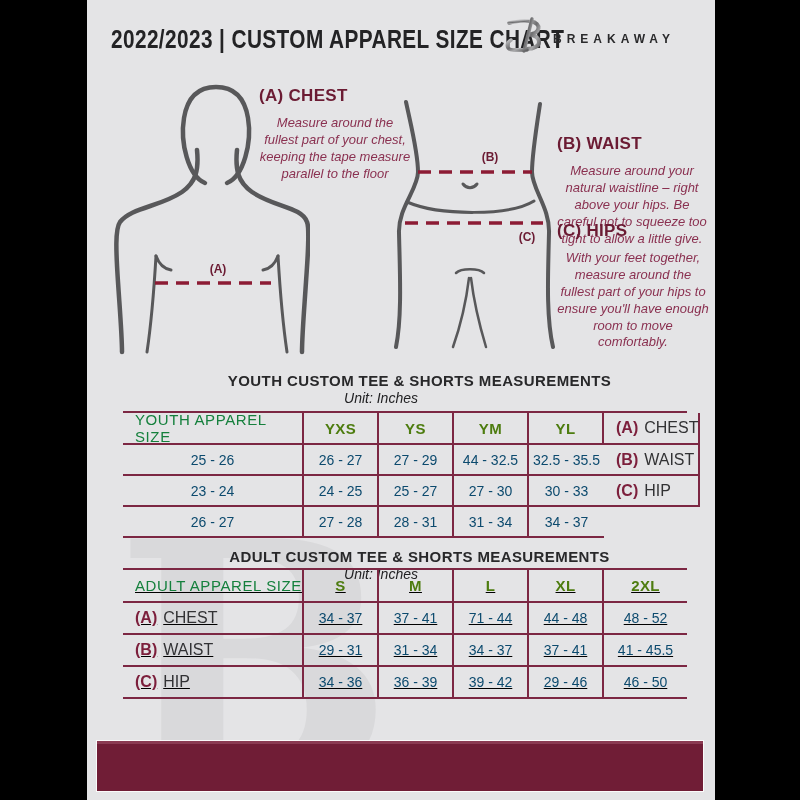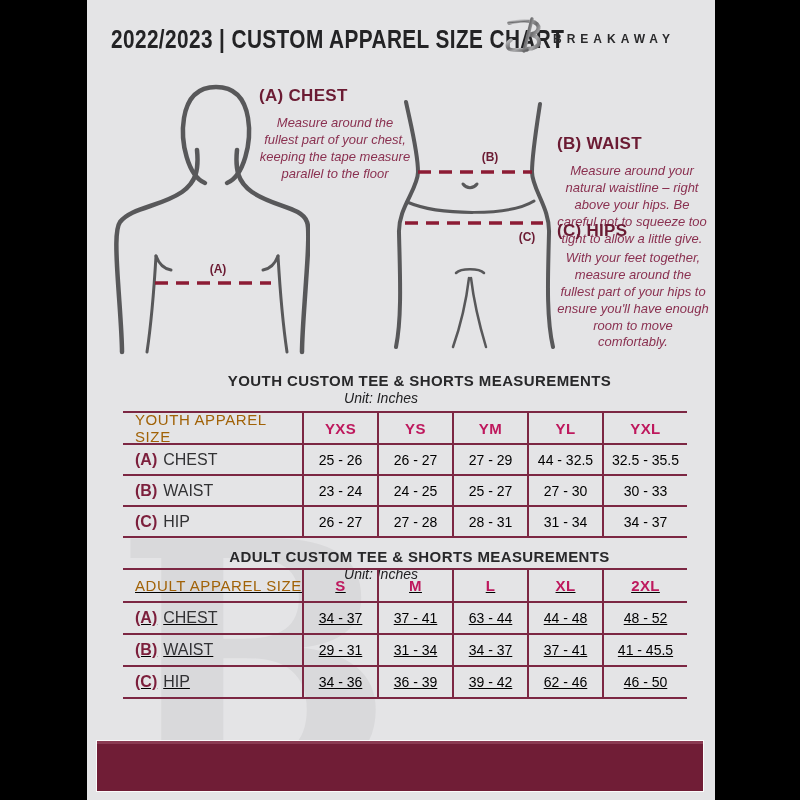--- a/index.html
+++ b/index.html
@@ -33,23 +33,23 @@
   .tbl-title{position:absolute;left:0;width:628px;text-align:center;font-size:15px;font-weight:bold;
     color:#28282a;letter-spacing:.4px;z-index:2;padding-left:37px;}
   .tbl-unit{position:absolute;left:0;width:588px;text-align:center;font-size:14px;font-style:italic;
     color:#222224;z-index:2;}
   .size-table{position:absolute;left:36px;width:564px;display:grid;
     grid-template-columns:181px 75px 75px 75px 75px 1fr;
     border-top:2px solid #7c2743;z-index:2;}
   .size-table>div{border-bottom:2px solid #7c2743;display:flex;align-items:center;justify-content:center;}
   .size-table>div:not(.lastcol){border-right:2px solid #7c2743;}
   .size-table .firstcol{justify-content:flex-start;padding-left:12px;}
-  .th-first{font-size:15px;color:#a16207;letter-spacing:.6px;}
-  .th{font-size:15px;font-weight:bold;color:#be185d;letter-spacing:.4px;text-align:center;}
-  .td{font-size:14px;color:#000000;}
+  .th-first{font-size:15px;color:#15803d;letter-spacing:.6px;}
+  .th{font-size:15px;font-weight:bold;color:#4d7c0f;letter-spacing:.4px;text-align:center;}
+  .td{font-size:14px;color:#0c4a6e;}
   .pfx{font-weight:bold;color:#7c1f3c;margin-right:6px;}
   .row-label{font-size:16px;color:#323234;}
 
   
   .footer-bar{position:absolute;left:10px;top:741px;width:606px;height:50px;z-index:3;
     background:linear-gradient(#8a3a52 0 3px,#701d36 3px);box-shadow:0 0 0 1px rgba(255,255,255,.8);}
 </style>
 </head>
 <body>
 
@@ -116,21 +116,20 @@
   </div>
 
   <div class="tbl-title" style="top:372px;">YOUTH CUSTOM TEE &amp; SHORTS MEASUREMENTS</div>
   <div class="tbl-unit" style="top:390px;">Unit: Inches</div>
   <div class="size-table" style="top:411px;grid-template-rows:32px 31px 31px 31px;">
     <div class="th-first firstcol">YOUTH APPAREL SIZE</div>
     <div class="th">YXS</div>
     <div class="th">YS</div>
     <div class="th">YM</div>
     <div class="th">YL</div>
-    <div class="th lastcol">YXL</div>
 
     <div class="row-label firstcol">
       <span class="pfx">(A)</span>
       <span>CHEST</span>
     </div>
     <div class="td">25 - 26</div>
     <div class="td">26 - 27</div>
     <div class="td">27 - 29</div>
     <div class="td">44 - 32.5</div>
     <div class="td lastcol">32.5 - 35.5</div>
@@ -165,39 +164,39 @@
     <div class="th">L</div>
     <div class="th">XL</div>
     <div class="th lastcol">2XL</div>
 
     <div class="row-label firstcol">
       <span class="pfx">(A)</span>
       <span>CHEST</span>
     </div>
     <div class="td">34 - 37</div>
     <div class="td">37 - 41</div>
-    <div class="td">63 - 44</div>
+    <div class="td">71 - 44</div>
     <div class="td">44 - 48</div>
     <div class="td lastcol">48 - 52</div>
 
     <div class="row-label firstcol">
       <span class="pfx">(B)</span>
       <span>WAIST</span>
     </div>
     <div class="td">29 - 31</div>
     <div class="td">31 - 34</div>
     <div class="td">34 - 37</div>
     <div class="td">37 - 41</div>
     <div class="td lastcol">41 - 45.5</div>
 
     <div class="row-label firstcol">
       <span class="pfx">(C)</span>
       <span>HIP</span>
     </div>
     <div class="td">34 - 36</div>
     <div class="td">36 - 39</div>
     <div class="td">39 - 42</div>
-    <div class="td">62 - 46</div>
+    <div class="td">29 - 46</div>
     <div class="td lastcol">46 - 50</div>
   </div>
 
   <div class="footer-bar"></div>
 </div>
 
 </body></html>

